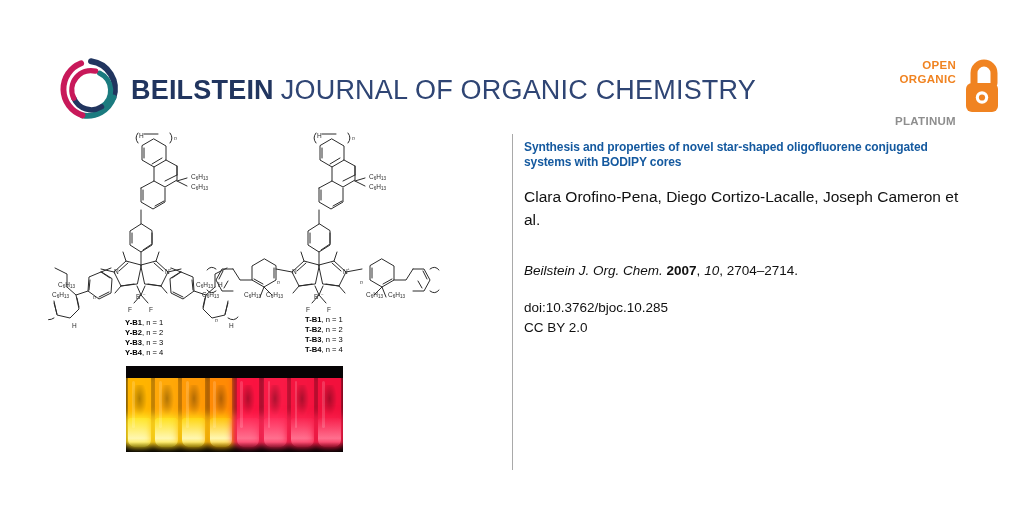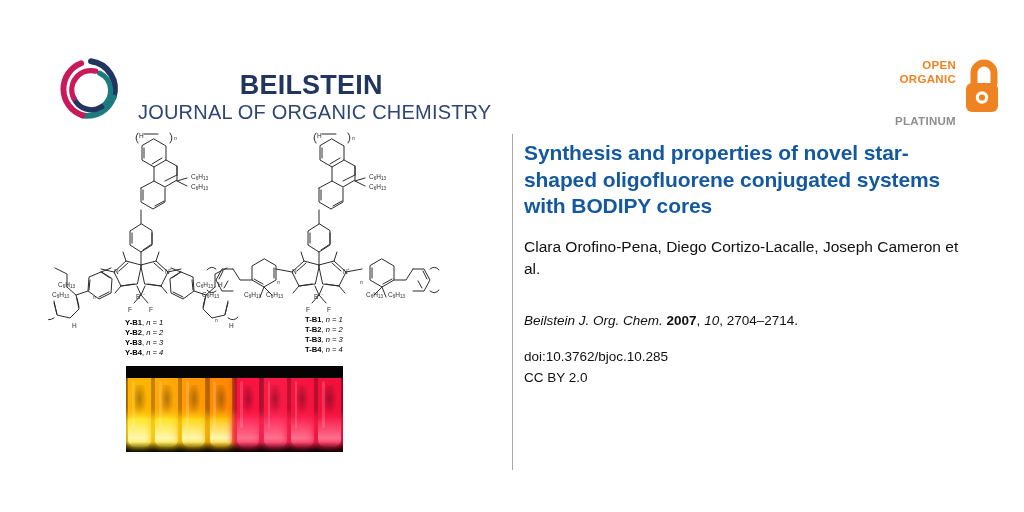--- a/index.html
+++ b/index.html
@@ -11,47 +11,47 @@
   }
   .page{position:absolute;inset:0;background:#fff;}
 
   
   .header{position:absolute;left:0;top:0;width:1024px;height:130px;}
 
   .logo-mark{position:absolute;left:58px;top:56px;width:66px;height:66px;}
   .logo-mark svg{display:block;width:66px;height:66px;}
 
   .logo-text{position:absolute;left:131px;top:70px;height:40px;
-    display:flex;align-items:center;white-space:nowrap;flex-direction:column;}
+    display:flex;align-items:center;white-space:nowrap;}
   .logo-text .lt-bold{
     font-weight:bold;font-size:27px;letter-spacing:.2px;color:#21355F;
     font-family:"Liberation Sans", sans-serif;
   }
   .logo-text .lt-reg{
-    font-weight:400;font-size:20px;letter-spacing:.2px;color:#2F4574;
+    font-weight:400;font-size:27px;letter-spacing:.2px;color:#2F4574;
     margin-left:7px;font-family:"Liberation Sans", sans-serif;
   }
 
   
   .oa{position:absolute;right:20px;top:55px;width:116px;height:64px;text-decoration:underline;}
   .oa-text{position:absolute;right:48px;top:4px;text-align:right;line-height:1.18;}
   .oa-text div{font-size:11.5px;font-weight:bold;letter-spacing:.3px;font-family:"Liberation Sans", sans-serif;}
   .oa-open{color:#F08321;}
   .oa-access{color:#F08321;}
   .oa-platinum{color:#8E8E8E;margin-top:29px;}
   .oa-lock{position:absolute;right:0;top:2px;width:44px;height:58px;}
   .oa-lock svg{display:block;}
 
   
   .divider{position:absolute;left:512px;top:134px;width:1px;height:336px;background:#A9A9A9;}
 
   
   .right{position:absolute;left:524px;top:140px;width:440px;}
   .art-title{
-    color:#14599F;font-weight:bold;font-size:21px;line-height:1.27;
+    color:#14599F;font-weight:bold;font-size:12px;line-height:1.27;
     letter-spacing:-.1px;margin:0 0 16px 0;
   }
   .art-authors{
     color:#111;font-size:15.5px;line-height:1.45;margin:0 0 30px 0;font-weight:400;
   }
   .art-citation{
     font-size:13.5px;line-height:1.45;margin:0 0 17px 0;color:#111;
   }
   .art-citation .j{font-style:italic;}
   .art-citation .yr{font-weight:bold;font-style:normal;}
@@ -61,21 +61,21 @@
 
   
   .left-graphic{position:absolute;left:48px;top:132px;width:420px;height:330px;}
   .struct-svg{position:absolute;left:0;top:0;}
 
   .series-label{
     position:absolute;font-size:7.6px;line-height:1.33;color:#000;
     font-family:"Liberation Sans", sans-serif;white-space:nowrap;
   }
   .series-label .sid{font-weight:bold;}
-  .series-label .nit{font-style:italic;text-align:center;}
+  .series-label .nit{text-align:center;}
   .series-y{left:77px;top:186px;}
   .series-t{left:257px;top:183px;}
 
   
   .photo{position:absolute;left:126px;top:366px;width:217px;height:86px;background:#070304;overflow:hidden;}
   .photo .vialrow{position:absolute;left:0;top:0;width:217px;height:86px;display:flex;}
   .vial{position:relative;flex:1 1 0;height:100%;}
   .vial .body{
     position:absolute;left:8%;right:8%;top:11%;bottom:6%;
     border-radius:3px 3px 7px 7px;

